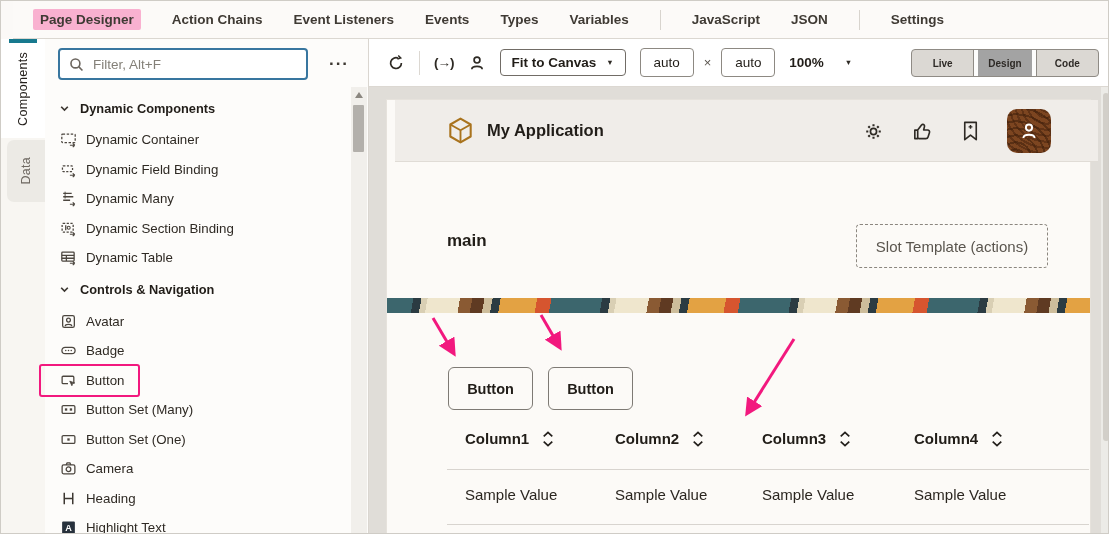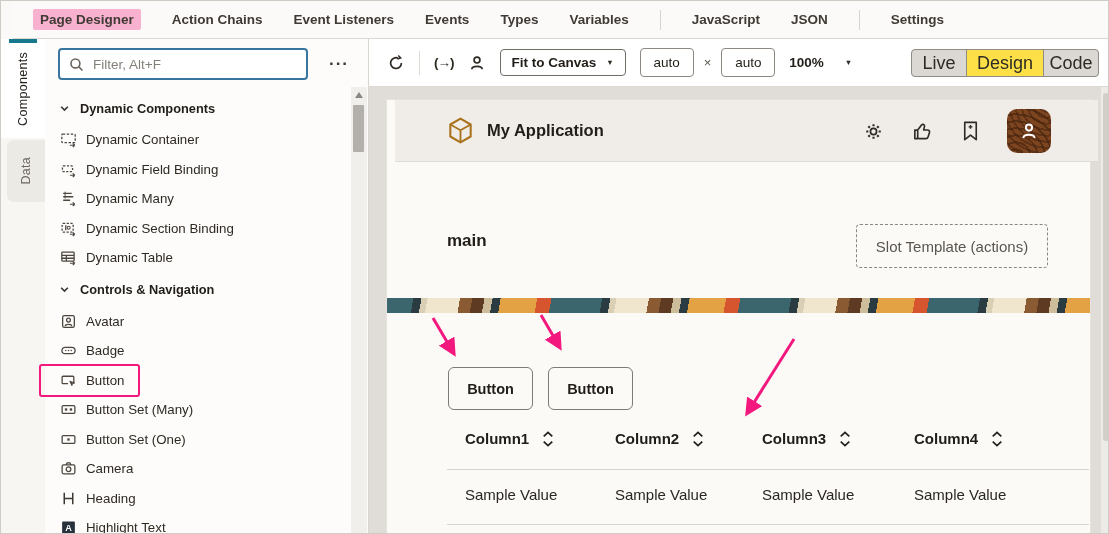--- a/index.html
+++ b/index.html
@@ -102,24 +102,24 @@
     width:54px; height:29px; border:1px solid #8d8982; border-radius:4px;
     text-align:center; font-size:13.5px; color:#211d18; font-family:inherit; background:#fff;
   }
   .times { color:#5a554e; font-size:13px; margin:0 -4px; }
   .zoom-btn { display:flex; align-items:center; gap:21px; font-size:13.5px; font-weight:700; color:#211d18; cursor:pointer; }
   .modes {
     position:absolute; right:11px; top:10px; width:188px; height:28px;
     border:1px solid #8f8b85; border-radius:4px; display:flex; overflow:hidden; background:#dbd8d3;
   }
   .mode { flex:1; display:flex; align-items:center; justify-content:center;
-    font-size:18px; font-weight:400; color:#2e2a26; border-right:1px solid #8f8b85; cursor:pointer; }
+    font-size:10px; font-weight:700; color:#2e2a26; border-right:1px solid #8f8b85; cursor:pointer; }
   .mode:last-child { border-right:none; }
   .mode.active { background:#fdfdfc; }
-  .mode.active .hl { background:#fde047; padding:15px 10px; border-radius:2px; }
+  .mode.active .hl { background:#a3a3a3; padding:15px 10px; border-radius:2px; }
 
   
   .page {
     position:absolute; left:17px; top:60px; width:705px; height:436px;
     background:#fcfaf7; border:1px solid #e6e2dc; border-bottom:none;
   }
   .appheader {
     position:absolute; left:8px; top:0; width:703px; height:62px;
     background:#f0ede9; border-bottom:1px solid #e0dcd6;
     display:flex; align-items:center;

